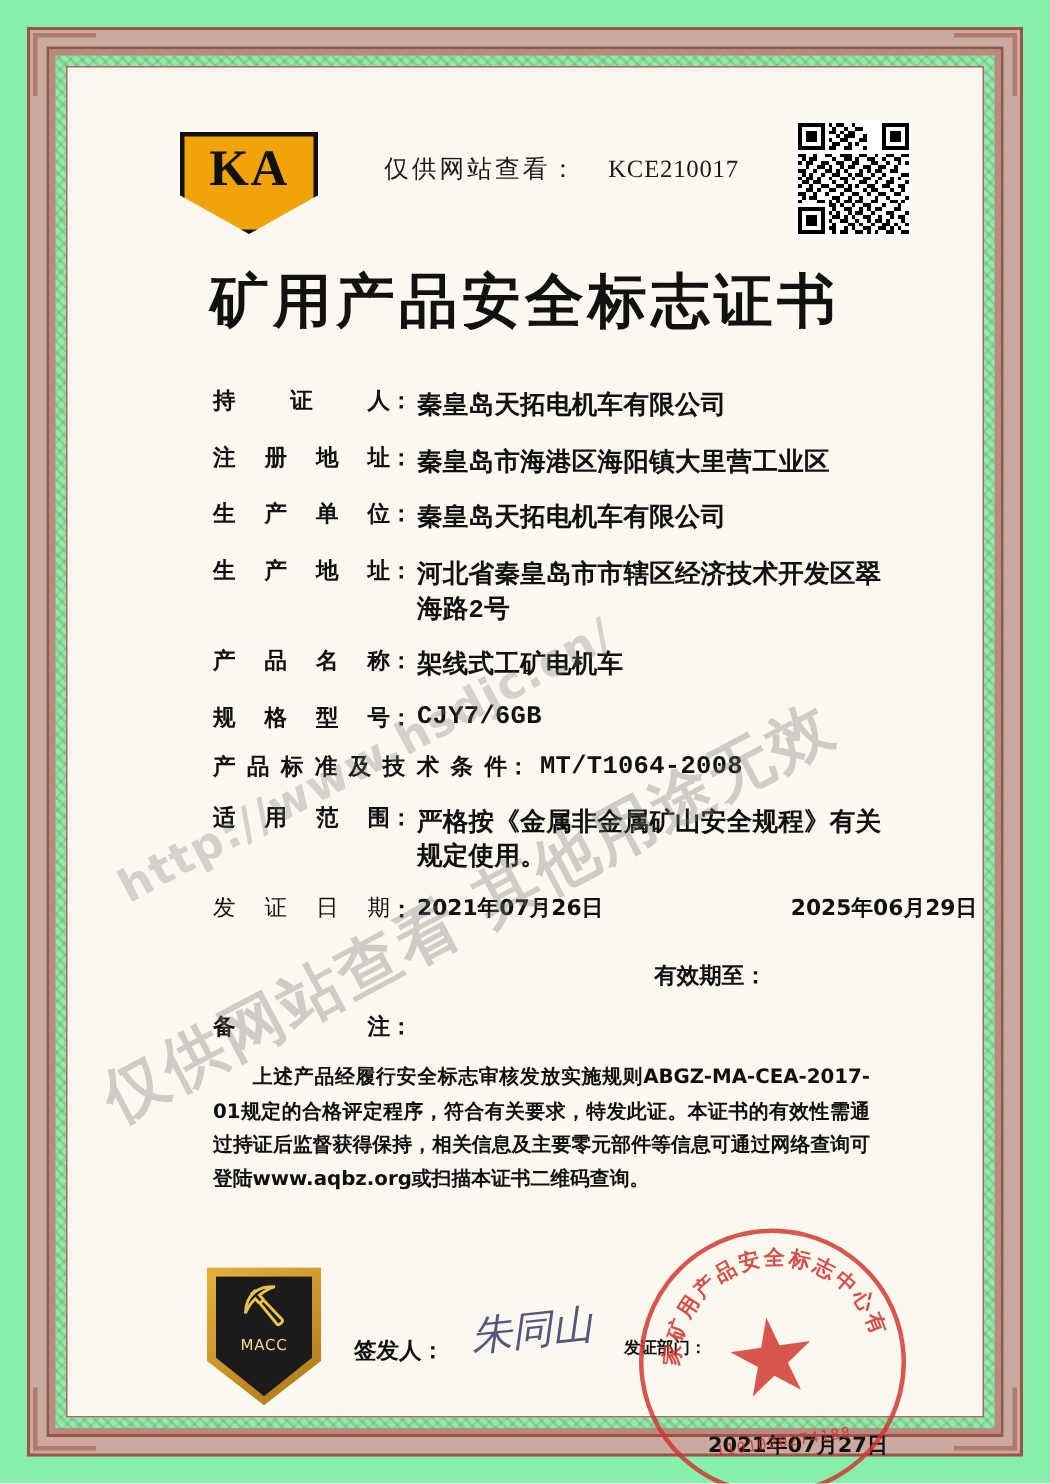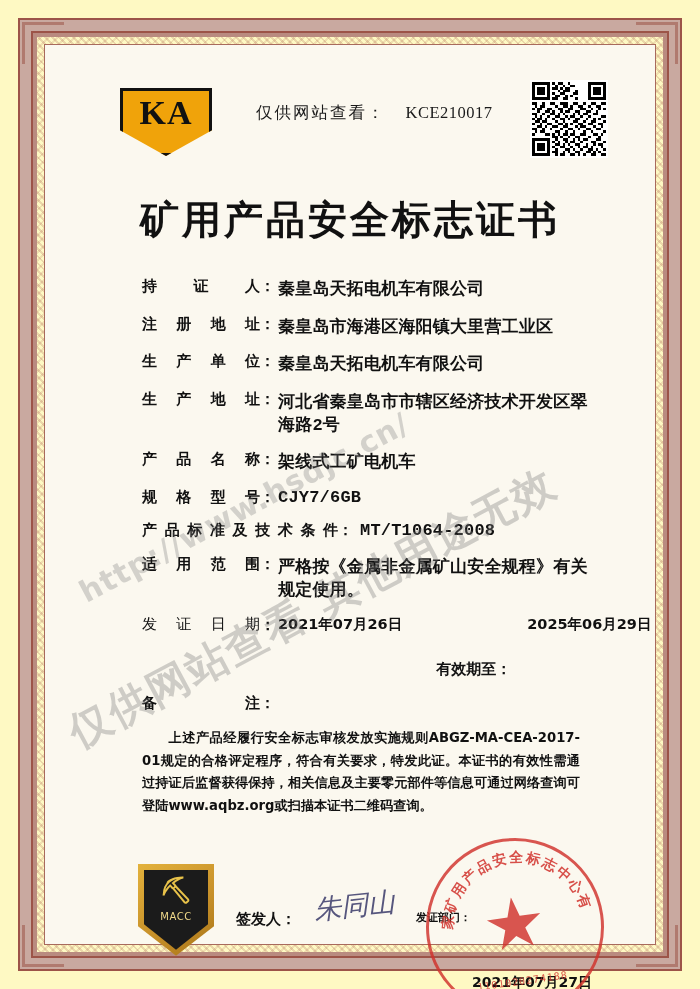--- a/index.html
+++ b/index.html
@@ -10,21 +10,21 @@
   body {
     width: 700px;
     height: 989px;
     font-family: "Liberation Serif", serif;
     overflow: hidden;
   }
   .certificate {
     position: relative;
     width: 700px;
     height: 989px;
-    background: #fef9c3;
+    background: #86efac;
     box-sizing: border-box;
   }
   
   .border-outer {
     position: absolute;
     left: 18px; top: 18px; right: 18px; bottom: 18px;
     border: 13px solid #c9a9a0;
     background:
       repeating-linear-gradient(45deg, rgba(150,60,50,0.18) 0 2px, rgba(255,255,255,0) 2px 5px);
     box-sizing: border-box;
@@ -130,21 +130,21 @@
   }
   .qr svg { display: block; }
 
   
   .title {
     text-align: center;
     font-size: 39px;
     font-weight: bold;
     letter-spacing: 3px;
     color: #111;
-    margin-top: 41px;
+    margin-top: 22px;
     margin-bottom: 6px;
     font-family: "DejaVu Sans", sans-serif;
   }
 
   
   .fields {
     margin-top: 30px;
     padding-left: 56px;
     padding-right: 20px;
   }

